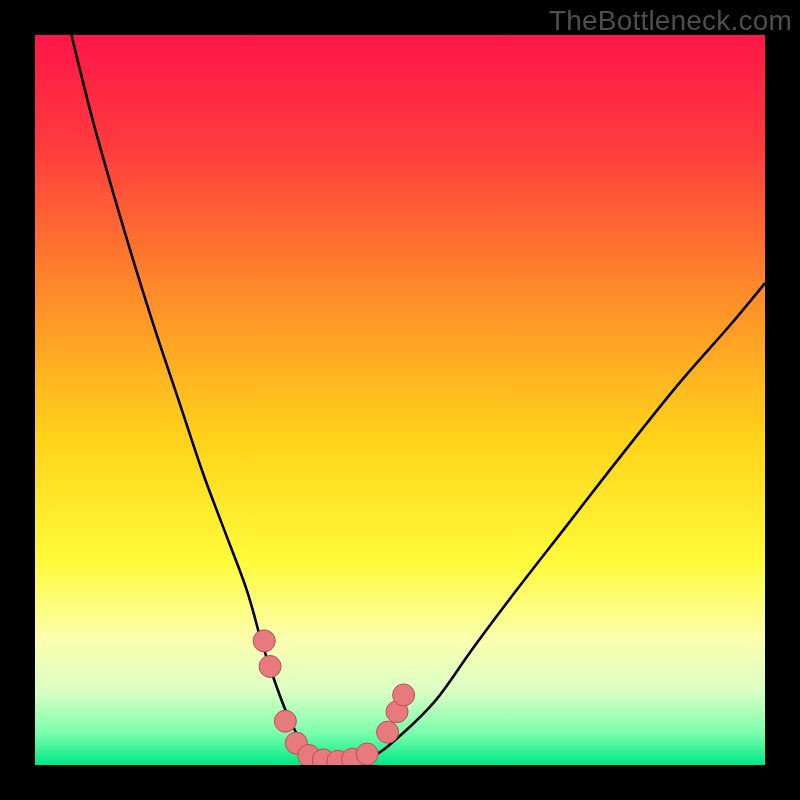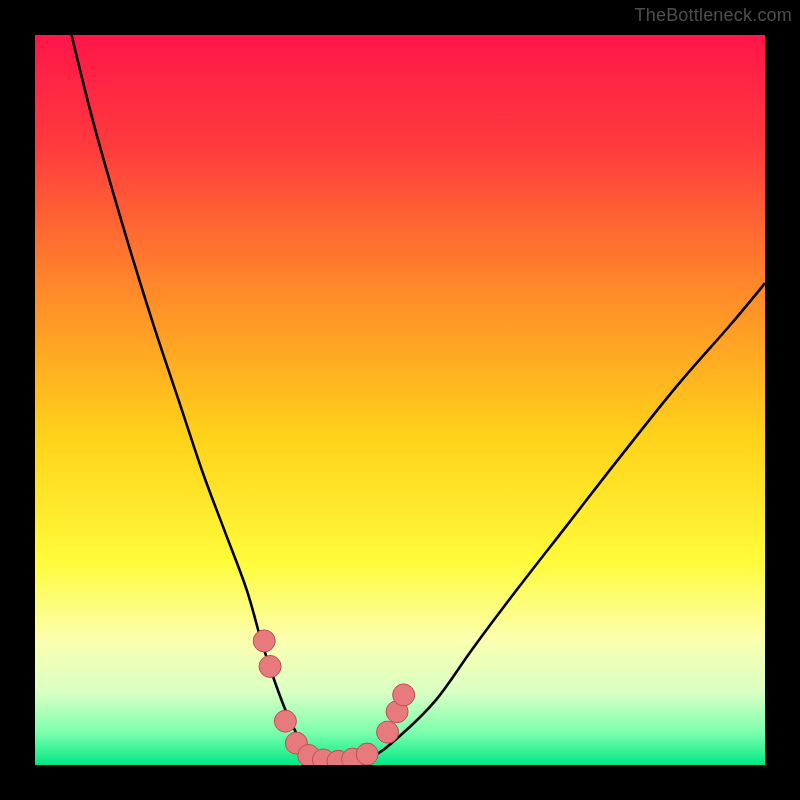--- a/index.html
+++ b/index.html
@@ -22,21 +22,21 @@
     top: 35px;
     width: 730px;
     height: 730px;
     overflow: hidden;
   }
   .watermark {
     position: absolute;
     top: 5px;
     right: 8px;
     color: #4e4e4e;
-    font-size: 18px;
+    font-size: 28px;
     font-weight: 500;
     letter-spacing: 0.2px;
   }
   svg { display: block; }
 </style>
 </head>
 <body>
 
 <div class="frame">
 

